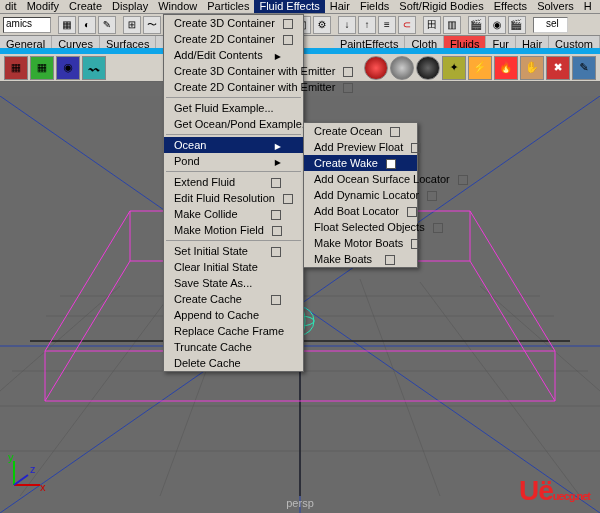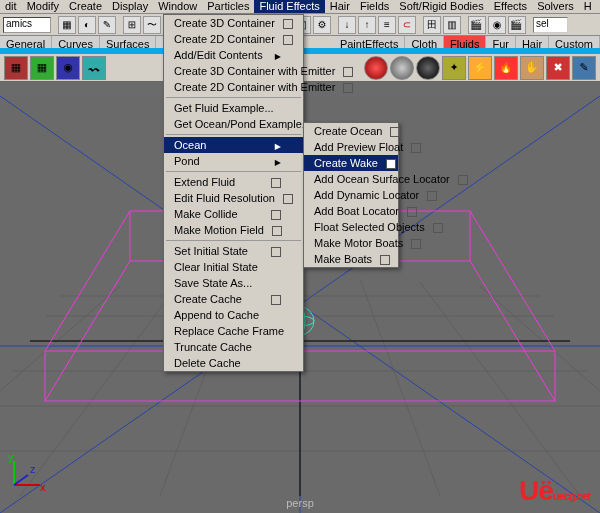--- a/index.html
+++ b/index.html
@@ -2,42 +2,42 @@
 <html><head>
 <meta charset="utf-8">
 <style>
   * { box-sizing: border-box; margin: 0; padding: 0; font-family: sans-serif; font-size: 11px; }
   body { width: 600px; height: 513px; background: #6b6b6b; overflow: hidden; position: relative; }
   .menubar { background: #d4d0c8; display: flex; border-bottom: 1px solid #888; height: 14px; }
   .menubar span { padding: 0 5px; cursor: default; }
   .toolbar1 { background: #d4d0c8; height: 22px; display: flex; align-items: center; gap: 2px; padding: 0 3px; border-bottom: 1px solid #888; }
   .tb-btn { width: 18px; height: 18px; border: 1px solid #999; background: #e0e0e0; display: inline-flex; align-items: center; justify-content: center; font-size: 10px; }
   .tb-sep { width: 3px; }
-  .sel-box { width: 35px; height: 16px; border: 1px inset #ccc; background: #fff; font-size: 10px; padding: 0 2px; }
+  .sel-box { width: 35px; height: 16px; border: 1px inset #ccc; background: #fff; font-size: 10px; padding: 0 12px; }
   .shelf-tabs { background: #d4d0c8; display: flex; height: 18px; border-bottom: 6px solid #0ea5e9; justify-content: space-between; }
   .shelf-tab { padding: 2px 6px; border-right: 1px solid #aaa; background: #d0d0d0; cursor: default; }
   .shelf-tab.active { background: #ef4444; }
   .shelf-icons { background: #d4d0c8; height: 28px; display: flex; align-items: center; gap: 2px; padding: 0 4px; border-bottom: 1px solid #666; }
   .shelf-ic { width: 24px; height: 24px; border: 1px solid #888; display: flex; align-items: center; justify-content: center; }
   .viewport-bar { background: #8b5cf6; display: flex; height: 14px; border-bottom: 7px solid #404040; margin-top: 24px; }
   .viewport-bar span { padding: 0 6px; cursor: default; }
   .viewport { position: absolute; top: 96px; left: 0; right: 0; bottom: 0; background: #6a6a6a; overflow: hidden; }
   .watermark { position: absolute; bottom: 6px; right: 10px; color: #EA2426; font-size: 22px; font-weight: bold; letter-spacing: -1px; margin-left: 27px; }
   .wm-u { font-size: 28px; }
   .viewlabel { position: absolute; bottom: 4px; left: 50%; transform: translateX(-50%); color: #bbb; font-size: 11px; }
   .axis { position: absolute; bottom: 20px; left: 6px; width: 40px; height: 40px; }
   .menu { position: absolute; background: #d4d0c8; border: 1px solid #666; box-shadow: 2px 2px 4px rgba(0,0,0,.4); z-index: 100; }
   .menu-item { padding: 2px 22px 2px 10px; cursor: default; display: flex; justify-content: space-between; align-items: flex-end; white-space: nowrap; }
   .menu-item.hl { background: #0a246a; color: #fff; }
   .menu-sep { height: 1px; background: #999; margin: 2px 2px; }
   .sub-arrow { font-size: 8px; margin-left: 10px; }
   .opt-box { width: 10px; height: 10px; border: 1px solid #555; margin-left: 8px; flex-shrink: 0; }
   .opt-box.w { background: #fff; }
   #menu1 { top: 14px; left: 163px; width: 141px; }
-  #menu2 { top: 122px; left: 303px; width: 96px; }
+  #menu2 { top: 122px; left: 303px; width: 115px; }
   svg.grid { position: absolute; top: 0; left: 0; width: 100%; height: 100%; }
   .dropdown { width: 48px; height: 16px; border: 1px inset #999; background: #fff; font-size: 10px; padding: 0 2px; }
 </style>
 </head>
 <body>
 
 <div class="menubar">
   <span>dit</span>
   <span>Modify</span>
   <span>Create</span>

